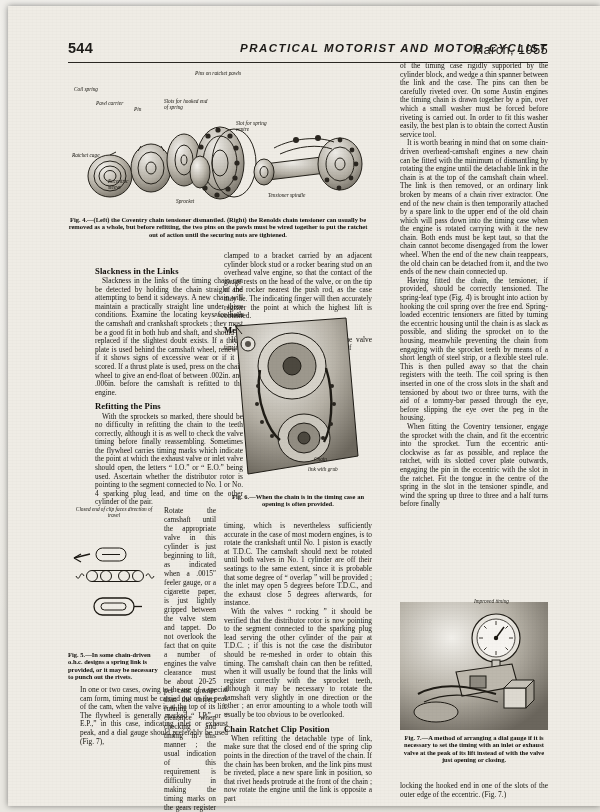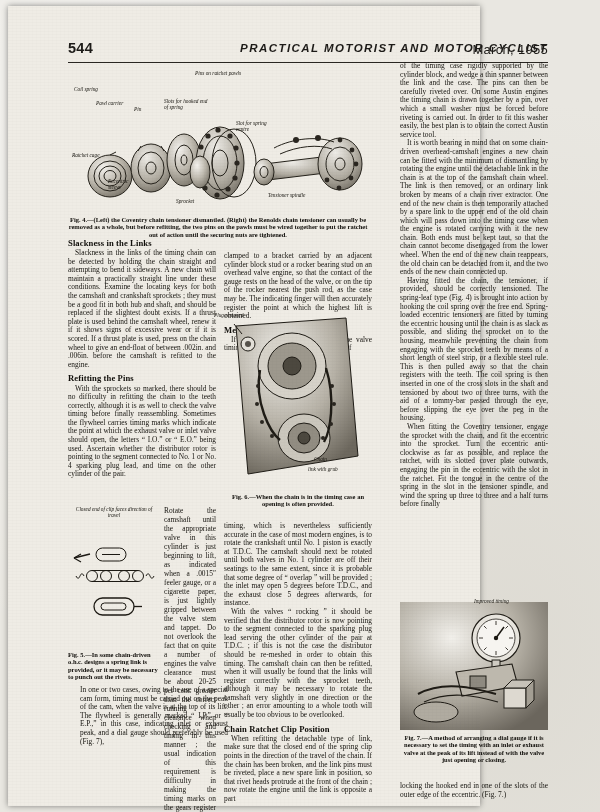--- a/index.html
+++ b/index.html
@@ -5,23 +5,24 @@
   html,body{margin:0;padding:0;background:#6f6f6f;}
   body{font-family:"Liberation Serif",serif;}
   #page{
     position:relative;width:600px;height:812px;overflow:hidden;
     background:#e9e7e1;
     background-image:
       radial-gradient(ellipse at 20% 15%, rgba(255,255,255,0.5) 0%, rgba(255,255,255,0) 55%),
       radial-gradient(ellipse at 85% 80%, rgba(200,196,185,0.35) 0%, rgba(200,196,185,0) 60%);
   }
   #sheet{
-    position:absolute;left:8px;top:6px;width:472px;height:800px;
+    position:absolute;left:8px;top:6px;width:556px;height:800px;
     background:#efece5;
     box-shadow:0 0 6px rgba(0,0,0,0.45);
+    padding-left:36px;
   }
   .grain{
     position:absolute;inset:0;pointer-events:none;opacity:.33;
     background-image:
       repeating-linear-gradient(0deg, rgba(0,0,0,0.035) 0 1px, rgba(0,0,0,0) 1px 3px),
       repeating-linear-gradient(90deg, rgba(0,0,0,0.022) 0 1px, rgba(0,0,0,0) 1px 4px);
   }
 
   
   #runhead{position:absolute;left:60px;top:34px;width:480px;height:22px;}
@@ -170,21 +171,21 @@
       <div class="lbl" style="left:126px;top:2px;width:48px;white-space:normal;text-align:center;">Pins on ratchet pawls</div>
       <div class="lbl" style="left:168px;top:52px;width:44px;white-space:normal;">Slot for spring centre</div>
       <div class="lbl" style="left:4px;top:84px;">Ratchet cage</div>
       <div class="lbl" style="left:40px;top:110px;width:34px;white-space:normal;">Eccentric sleeve</div>
       <div class="lbl" style="left:108px;top:130px;">Sprocket</div>
       <div class="lbl" style="left:200px;top:124px;">Tensioner spindle</div>
     </div>
 
     <div class="cap" style="position:absolute;left:60px;top:210px;width:300px;">Fig. 4.—(Left) the Coventry chain tensioner dismantled. (Right) the Renolds chain tensioner can usually be removed as a whole, but before refitting, the two pins on the pawls must be wired together to put the ratchet out of action until the securing nuts are tightened.</div>
 
-    <div class="col" id="colL" style="top:228px;height:300px;">
+    <div class="col" id="colL" style="top:256px;height:300px;margin-left:27px;">
       <h3 class="sec">Slackness in the Links</h3>
       <p>Slackness in the links of the timing chain can be detected by holding the chain straight and attempting to bend it sideways. A new chain will maintain a practically straight line under these conditions. Examine the locating keys for both the camshaft and crankshaft sprockets ; they must be a good fit in both hub and shaft, and should be replaced if the slightest doubt exists. If a thrust plate is used behind the camshaft wheel, renew it if it shows signs of excessive wear or if it is scored. If a thrust plate is used, press on the chain wheel to give an end-float of between .002in. and .006in. before the camshaft is refitted to the engine.</p>
       <h3 class="sec">Refitting the Pins</h3>
       <p>With the sprockets so marked, there should be no difficulty in refitting the chain to the teeth correctly, although it is as well to check the valve timing before finally reassembling. Sometimes the flywheel carries timing marks which indicate the point at which the exhaust valve or inlet valve should open, the letters “ I.O.” or “ E.O.” being used. Ascertain whether the distributor rotor is pointing to the segment connected to No. 1 or No. 4 sparking plug lead, and time on the other cylinder of the pair.</p>
     </div>
 
     <div class="figwrap" style="left:60px;top:500px;width:92px;height:140px;">
       <div class="lbl" style="left:2px;top:0px;width:88px;white-space:normal;text-align:center;">Closed end of clip faces direction of travel</div>
       <svg width="92" height="118" viewBox="0 0 92 118" style="position:absolute;left:0;top:18px;">
         <g class="ink">

